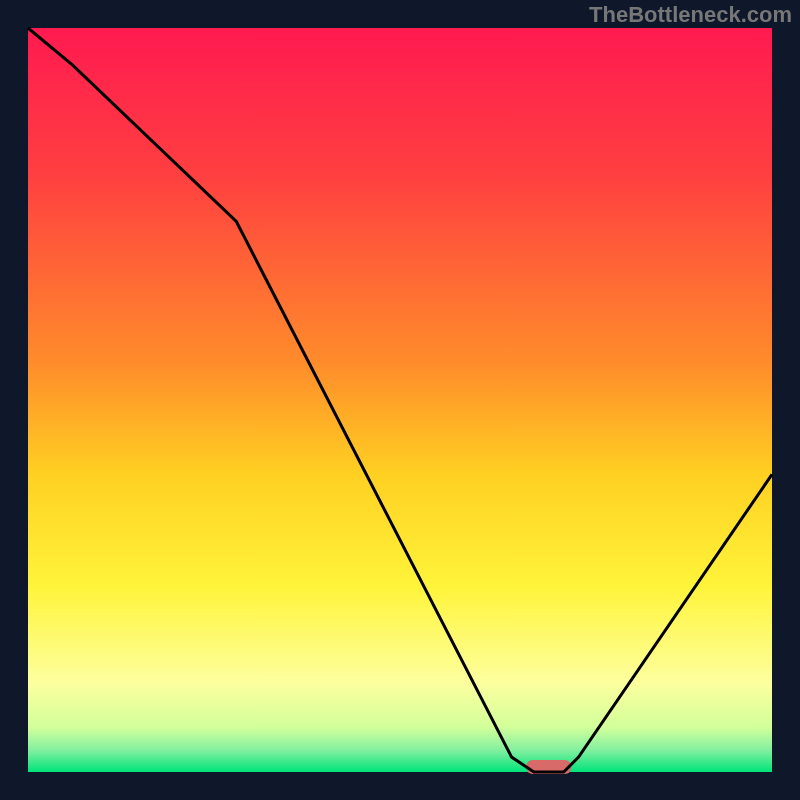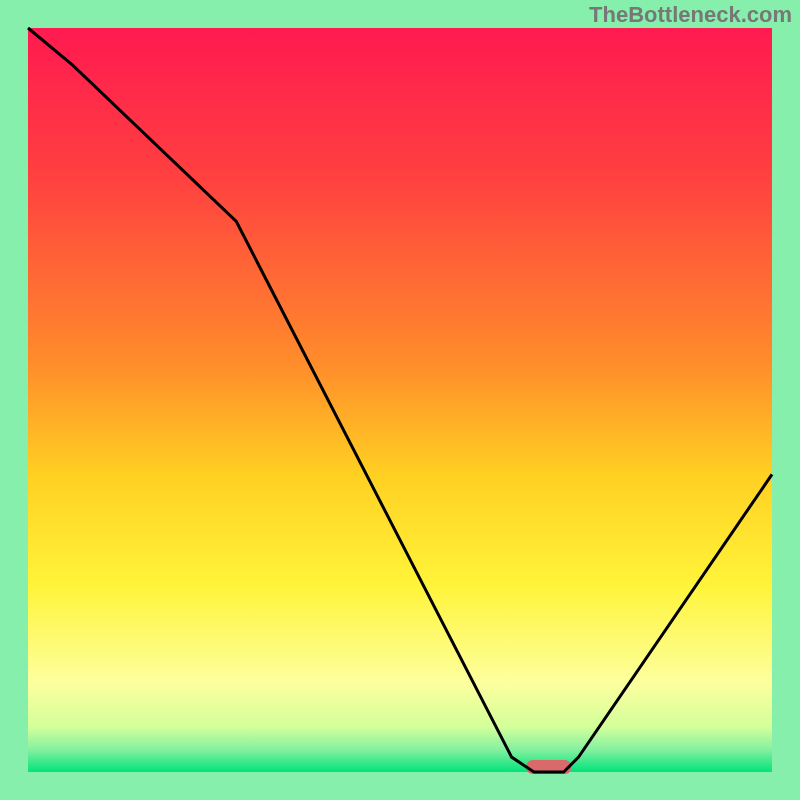--- a/index.html
+++ b/index.html
@@ -8,21 +8,21 @@
     background: #fff;
     width: 800px;
     height: 800px;
     overflow: hidden;
     font-family: Arial, sans-serif;
   }
   .outer {
     position: relative;
     width: 800px;
     height: 800px;
-    background: #86efac;
+    background: #0f172a;
   }
   .watermark {
     position: absolute;
     top: 2px;
     right: 8px;
     color: #777;
     font-size: 22px;
     font-weight: bold;
     z-index: 10;
   }

